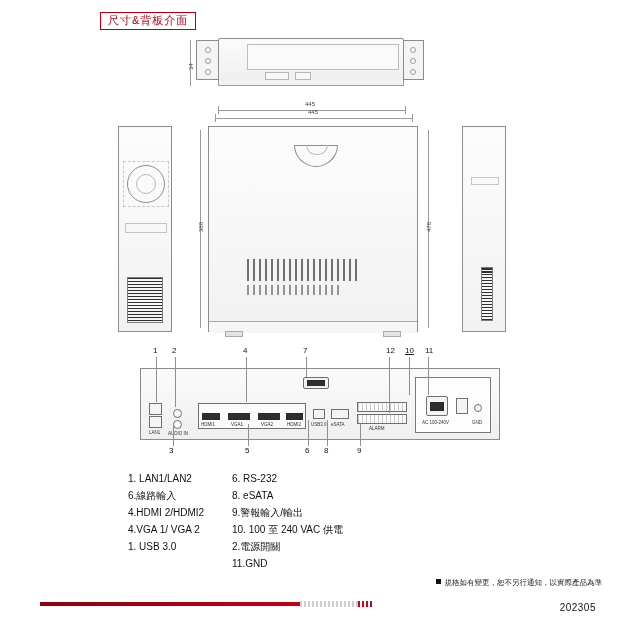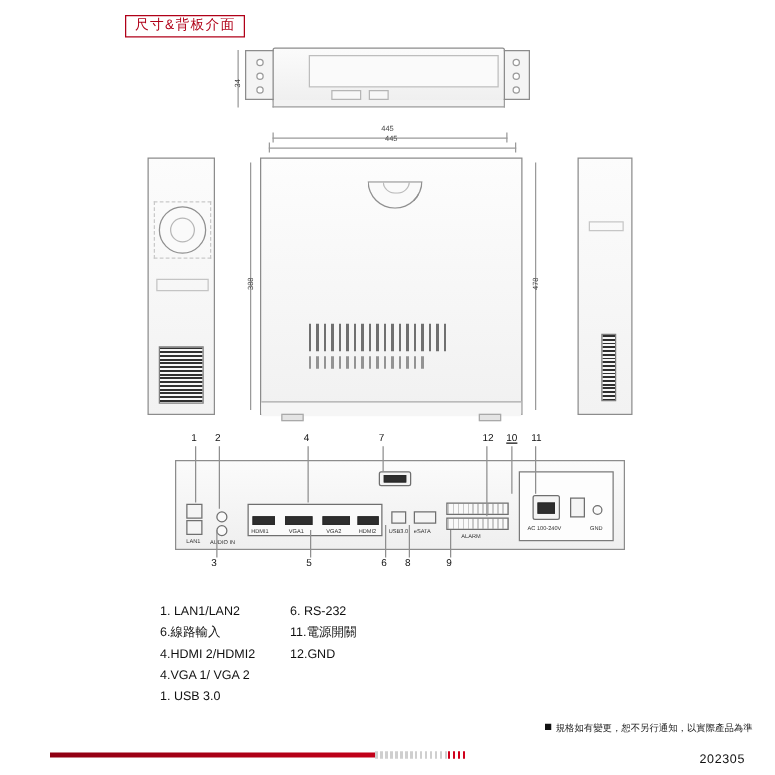--- a/index.html
+++ b/index.html
@@ -79,21 +79,21 @@
   .r-term{position:absolute;box-sizing:border-box;border:1px solid #6f6f6f;
           background:repeating-linear-gradient(to right,#c9c9c9 0 1px,#fafafa 1px 4px);}
   .psu{position:absolute;box-sizing:border-box;border:1px solid #7a7a7a;background:#fdfdfd;}
 
   
   .cnum{position:absolute;font-size:8px;color:#111;}
   .lead{position:absolute;width:1px;background:#8f8f8f;}
 
   
   .legend{position:absolute;left:128px;top:466px;font-size:10px;line-height:17px;color:#111;}
-  .legend .col{position:absolute;top:15px;}
+  .legend .col{position:absolute;top:4px;}
   .legend .c1{left:0;width:110px;}
   .legend .c2{left:104px;width:220px;}
 
   
   .note{position:absolute;right:18px;top:578px;font-size:7.5px;color:#222;}
   .note .sq{display:inline-block;width:5px;height:5px;background:#111;margin-right:4px;vertical-align:1px;}
   .footbar{position:absolute;left:0;top:600px;width:620px;height:10px;}
   .fb-red{position:absolute;left:40px;top:2px;width:330px;height:4px;background:linear-gradient(to right,#8f0013,#d0001b);}
   .fb-grey{position:absolute;left:300px;top:1px;width:60px;height:6px;background:repeating-linear-gradient(to right,#cfcfcf 0 2px,#fff 2px 4px);}
   .fb-red2{position:absolute;left:358px;top:1px;width:16px;height:6px;background:repeating-linear-gradient(to right,#d0001b 0 2px,#fff 2px 4px);}
@@ -245,22 +245,25 @@
   <div class="legend">
     <div class="col c1">
       <div>1. LAN1/LAN2</div>
       <div>6.線路輸入</div>
       <div>4.HDMI 2/HDMI2</div>
       <div>4.VGA 1/ VGA 2</div>
       <div>1. USB 3.0</div>
     </div>
     <div class="col c2">
       <div>6. RS-232</div>
-      <div>11.電源開關</div>
-      <div>12.GND</div>
+      <div>8. eSATA</div>
+      <div>9.警報輸入/輸出</div>
+      <div>10. 100 至 240 VAC  供電</div>
+      <div>2.電源開關</div>
+      <div>11.GND</div>
     </div>
   </div>
 
   <div class="note">
     <span class="sq"></span><span>規格如有變更，恕不另行通知，以實際產品為準</span>
   </div>
 
   <div class="footbar">
     <div class="fb-red"></div>
     <div class="fb-grey"></div>

